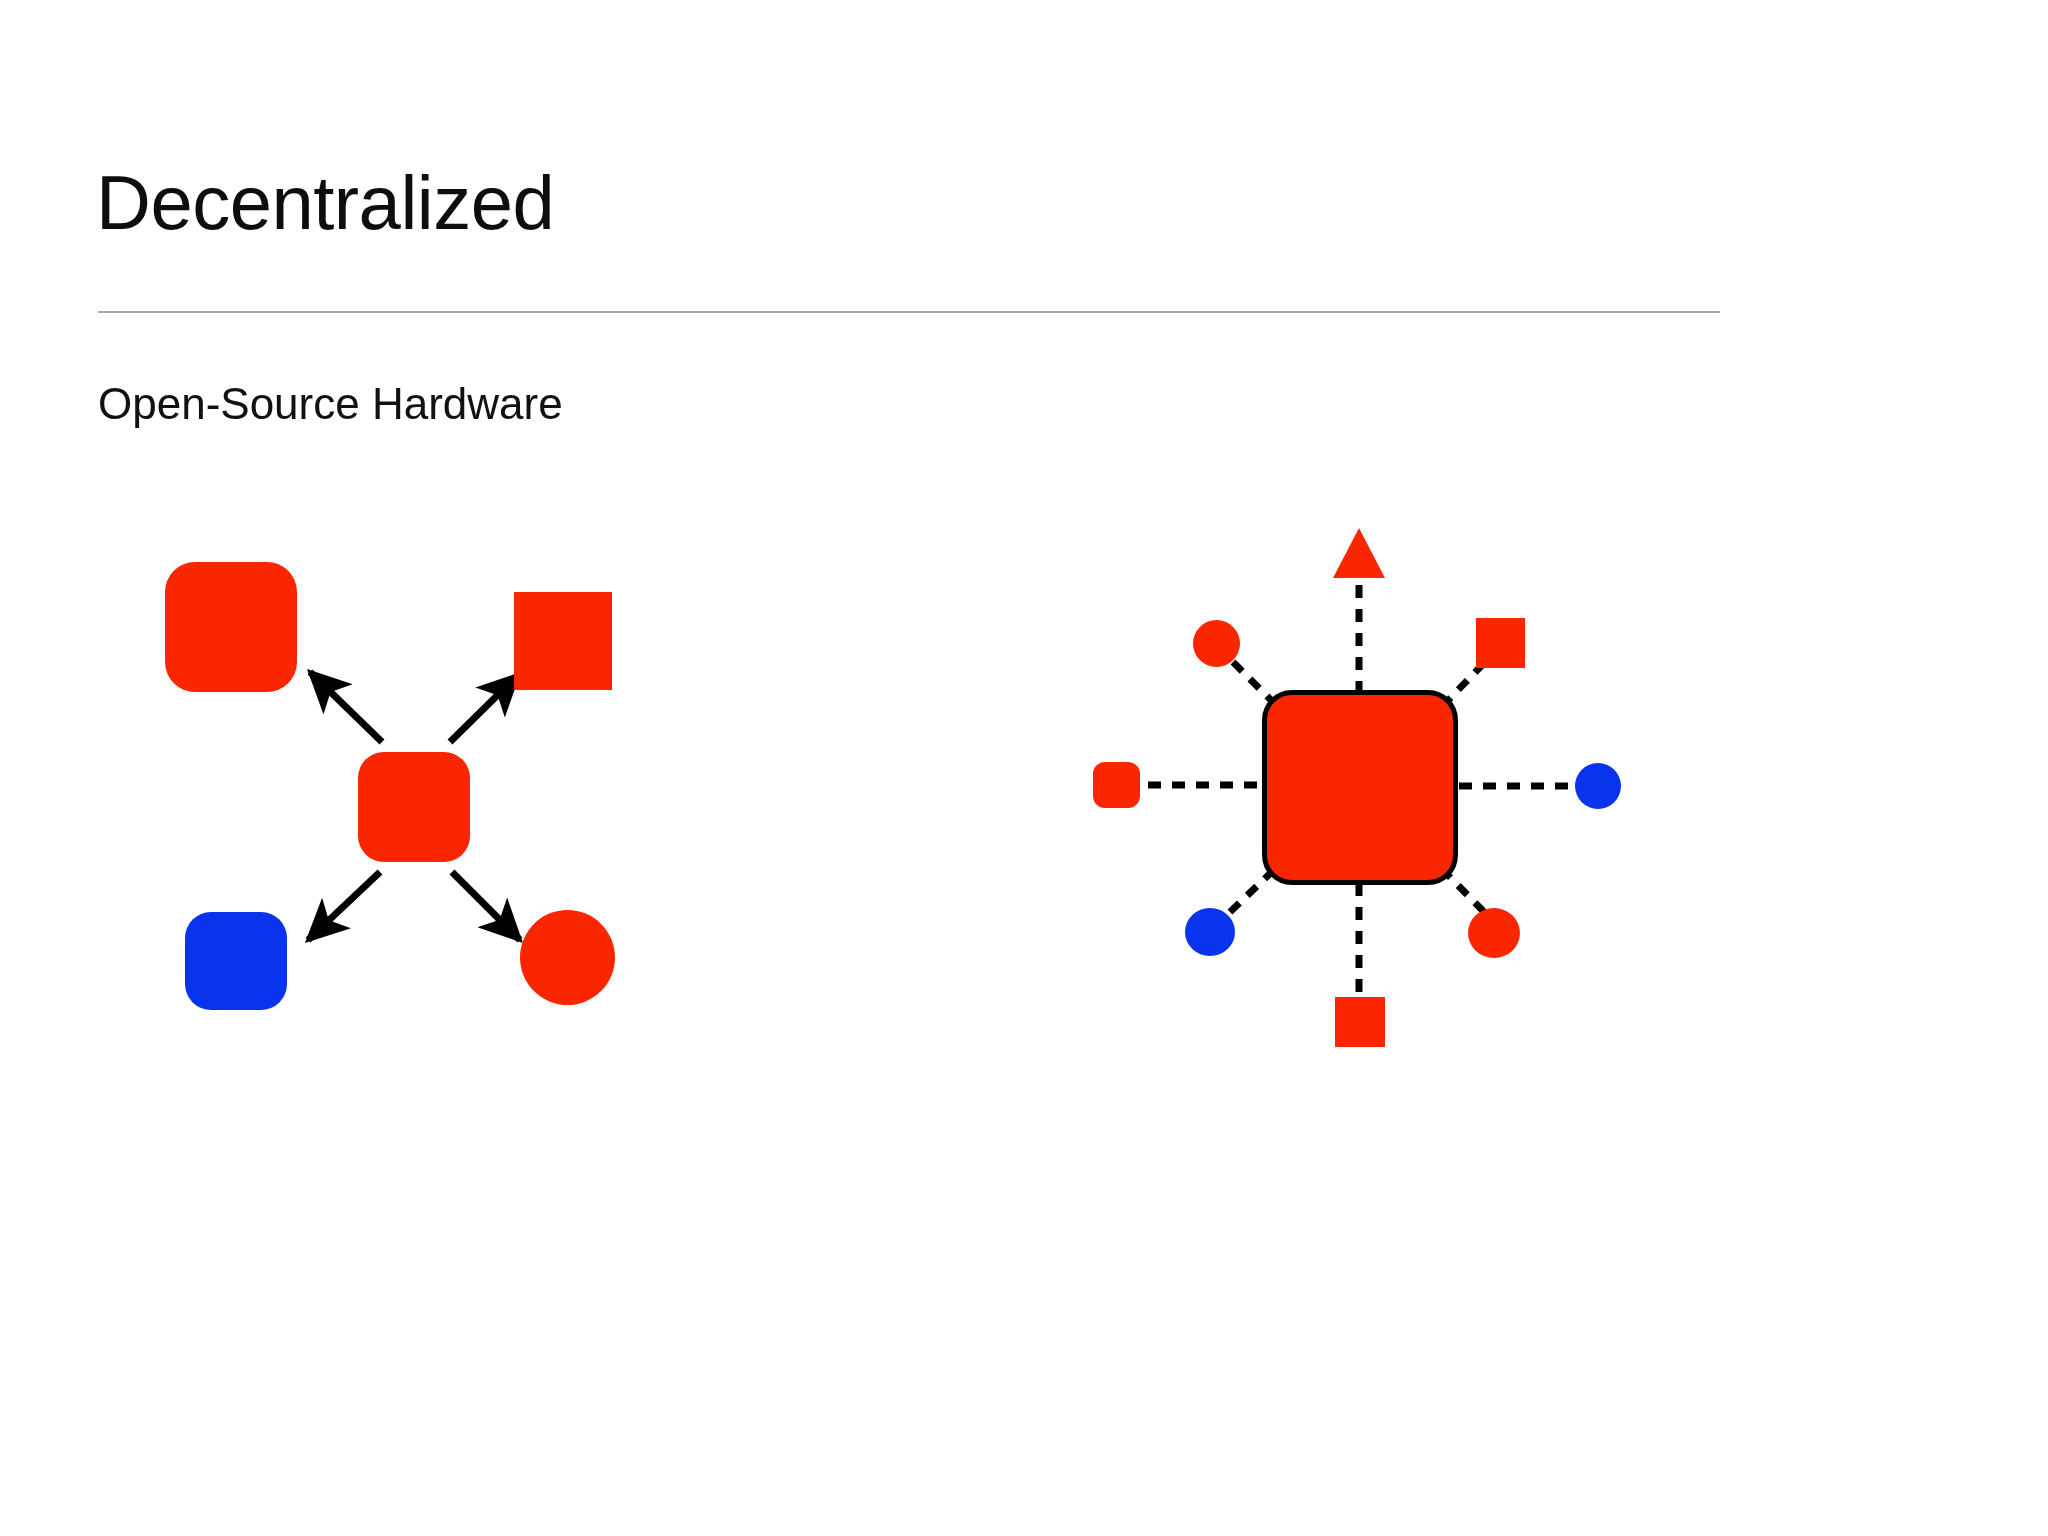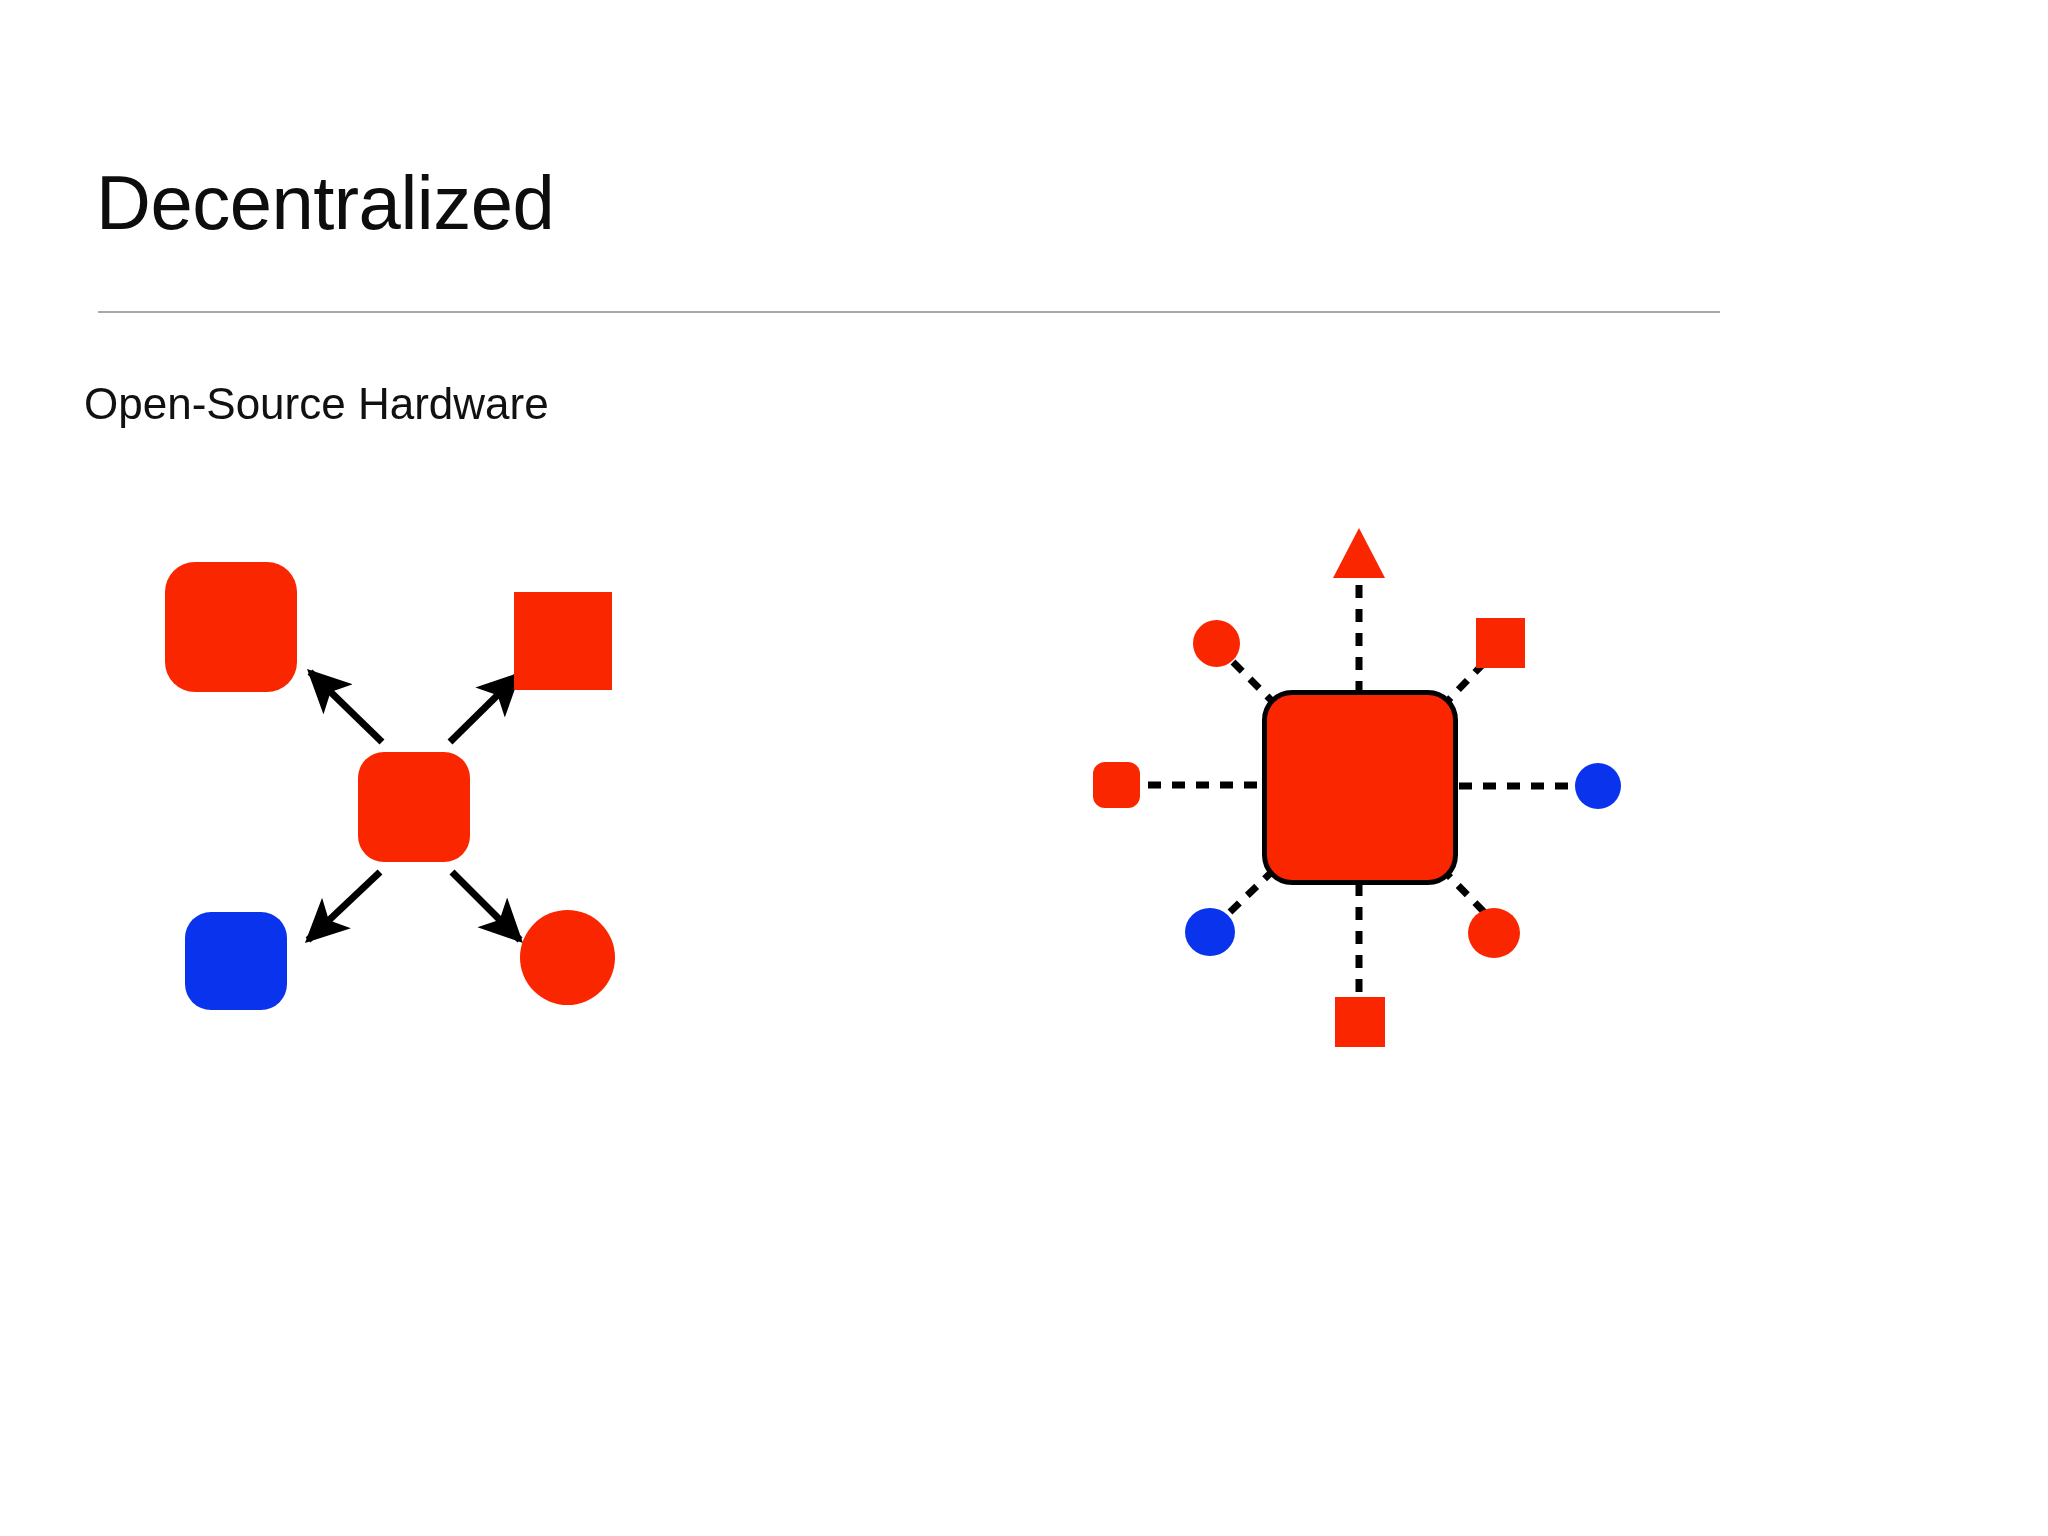--- a/index.html
+++ b/index.html
@@ -42,21 +42,21 @@
     background: #a9a9a9;
   }
   .col-heading {
     position: absolute;
     font-size: 44px;
     line-height: 52px;
     font-weight: 400;
     color: #111111;
     white-space: nowrap;
   }
-  .col-heading.left  { left: 84px;  top: 378px; }
+  .col-heading.left  { left: 98px;  top: 378px; }
   .col-heading.right { left: 1080px; top: 378px; }
 
   .diagram {
     position: absolute;
   }
   .diagram.hw { left: 120px; top: 520px; width: 600px; height: 560px; }
   .diagram.sw { left: 1060px; top: 500px; width: 620px; height: 580px; }
 
   .shape {
     position: absolute;

